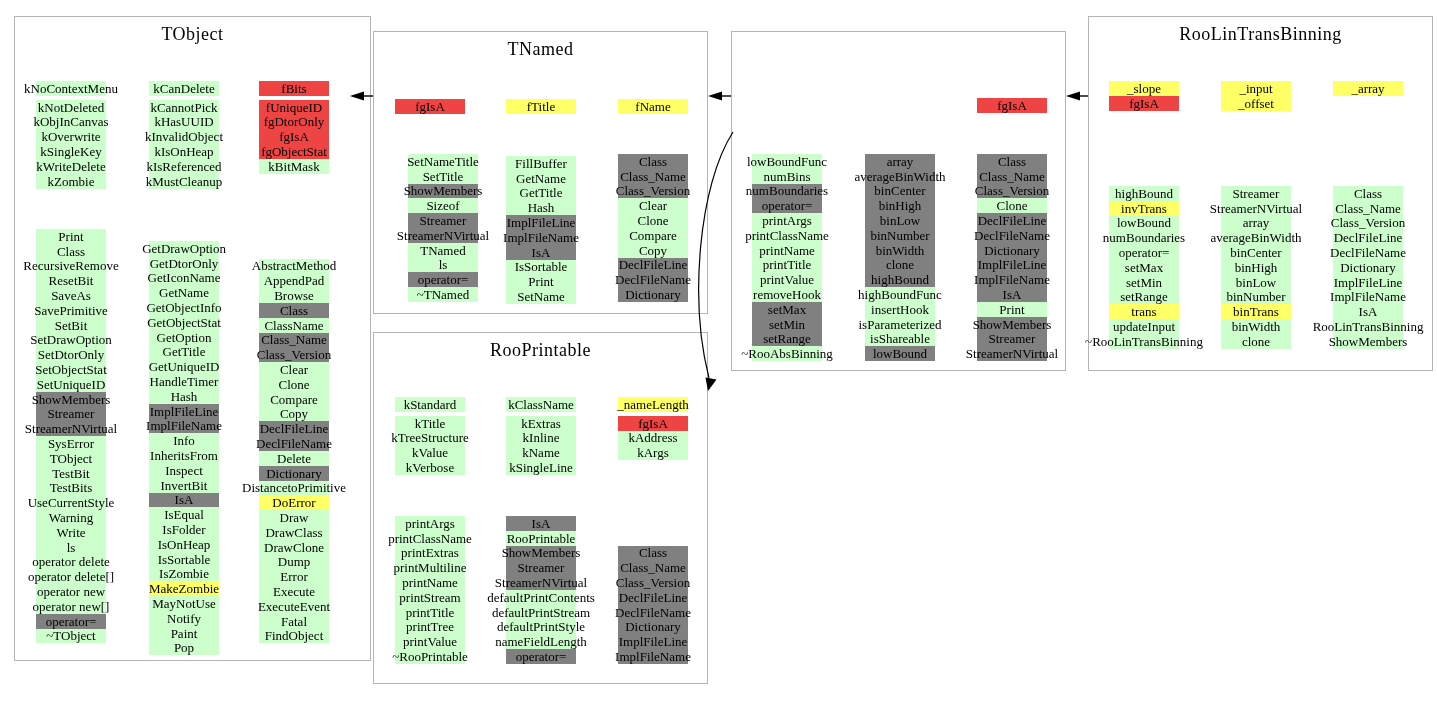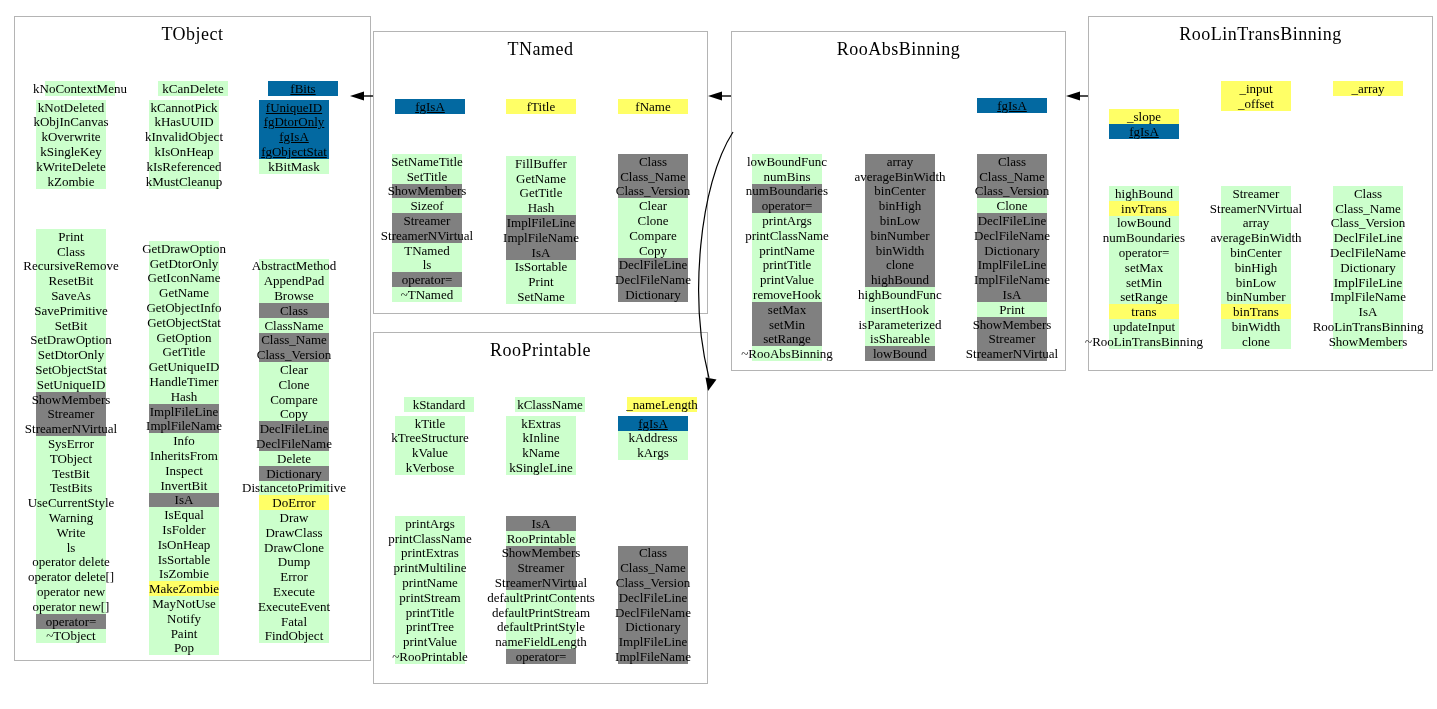--- a/index.html
+++ b/index.html
@@ -7,22 +7,22 @@
          font-family:"Liberation Serif", serif;}
   .classbox{position:absolute;border:1px solid #b4b4b4;background:#ffffff;box-sizing:border-box;}
   .classtitle{position:absolute;top:7px;left:0;width:100%;text-align:center;
               font-size:18px;color:#000;letter-spacing:.5px;}
   .mcol{position:absolute;width:70px;}
   .member{height:14.8px;width:70px;display:flex;justify-content:center;align-items:center;}
   .member span{white-space:nowrap;font-size:13px;line-height:13px;color:#000;}
   .member.g{background:#ccffcc;}
   .member.d{background:#808080;}
   .member.y{background:#ffff66;}
-  .member.p{background:#0369a1;text-decoration:underline;}
-  .member.gap{margin-bottom:4px;margin-left:9px;}
+  .member.p{background:#ef4444;}
+  .member.gap{margin-bottom:4px;}
   #arrows{position:absolute;left:0;top:0;width:1437px;height:709px;pointer-events:none;}
 </style>
 </head>
 <body>
 
 <div id="stage">
 
   <div class="classbox" style="left:14px;top:16px;width:357px;height:645px;">
     <div class="classtitle">TObject</div>
   <div class="mcol" style="left: 21px; top: 64px;">
@@ -355,21 +355,21 @@
       <div class="mcol" style="left: 132px; top: 67px;">
         <div class="member y">
           <span>fTitle</span>
         </div>
       </div>
       <div class="mcol" style="left: 244px; top: 67px;">
         <div class="member y">
           <span>fName</span>
         </div>
       </div>
-      <div class="mcol" style="left: 18px; top: 122px; text-align: right;">
+      <div class="mcol" style="left: 34px; top: 122px; text-align: right;">
         <div class="member g">
           <span>SetNameTitle</span>
         </div>
         <div class="member g">
           <span>SetTitle</span>
         </div>
         <div class="member d">
           <span>ShowMembers</span>
         </div>
         <div class="member g">
@@ -596,21 +596,20 @@
         <div class="member d">
           <span>ImplFileLine</span>
         </div>
         <div class="member d">
           <span>ImplFileName</span>
         </div>
       </div>
     </div>
 
   <div class="classbox" style="left:731px;top:31px;width:335px;height:340px;">
-    <div class="classtitle">RooAbsBinning</div>
   <div class="mcol" style="left: 245px; top: 66px;">
         <div class="member p">
           <span>fgIsA</span>
         </div>
       </div>
       <div class="mcol" style="left: 20px; top: 122px;">
         <div class="member g">
           <span>lowBoundFunc</span>
         </div>
         <div class="member g">
@@ -738,21 +737,21 @@
           <span>Streamer</span>
         </div>
         <div class="member d">
           <span>StreamerNVirtual</span>
         </div>
       </div>
     </div>
 
   <div class="classbox" style="left:1088px;top:16px;width:345px;height:355px;">
     <div class="classtitle">RooLinTransBinning</div>
-  <div class="mcol" style="left: 20px; top: 64px; margin-top: 28px;">
+  <div class="mcol" style="left: 20px; top: 64px;">
         <div class="member y">
           <span>_slope</span>
         </div>
         <div class="member p">
           <span>fgIsA</span>
         </div>
       </div>
       <div class="mcol" style="left: 132px; top: 64px;">
         <div class="member y">
           <span>_input</span>

